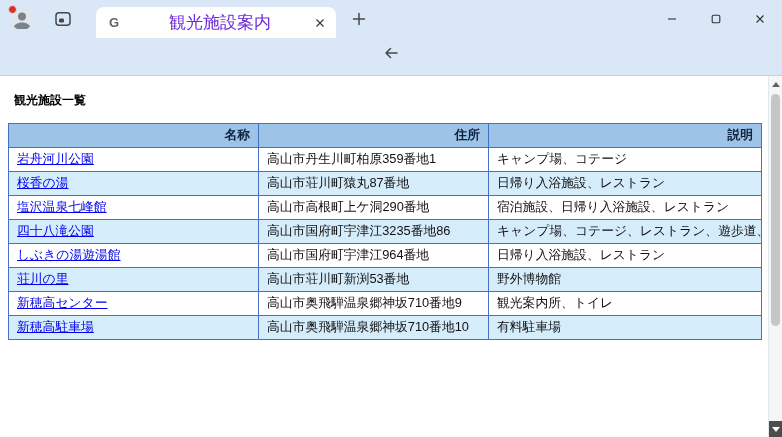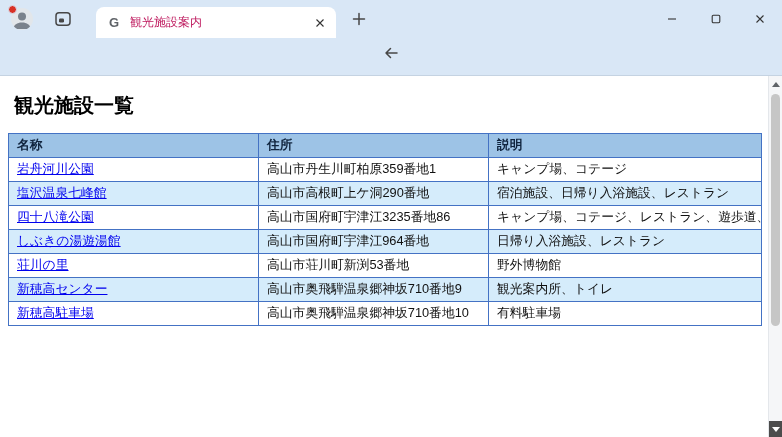--- a/index.html
+++ b/index.html
@@ -6,45 +6,45 @@
   body{width:782px;height:437px;font-family:"Liberation Sans","DejaVu Sans",sans-serif;}
   .browser{width:782px;height:437px;display:flex;flex-direction:column;background:var(--page-bg,#fff);}
 
   
   .titlebar{height:38px;background:var(--chrome-bg,#d9e7f6);display:flex;align-items:center;flex-shrink:0;}
   .profile-wrap{margin-left:10px;position:relative;width:24px;height:24px;flex-shrink:0;}
   .badge{position:absolute;top:-2px;left:-2px;width:9px;height:9px;border-radius:50%;background:#d93025;border:1.5px solid var(--chrome-bg,#d9e7f6);box-sizing:border-box;}
   .workspaces{margin-left:18px;width:22px;height:22px;display:flex;align-items:center;justify-content:center;flex-shrink:0;}
   .tab{margin-left:22px;align-self:flex-end;width:240px;height:31px;background:#fff;border-radius:8px 8px 0 0;display:flex;align-items:center;padding:0 6px 0 10px;box-sizing:border-box;flex-shrink:0;}
   .favicon{width:16px;height:16px;display:flex;align-items:center;justify-content:center;font-weight:bold;font-size:13px;color:#5f6368;flex-shrink:0;}
-  .tab-title{flex:1;font-size:12px;color:#be185d;margin-left:8px;white-space:nowrap;overflow:hidden;}
+  .tab-title{flex:1;font-size:17px;color:#6d28d9;margin-left:8px;white-space:nowrap;overflow:hidden;text-align:center;}
   .tab-close{width:20px;height:20px;border-radius:4px;display:flex;align-items:center;justify-content:center;flex-shrink:0;}
   .new-tab{margin-left:10px;width:26px;height:26px;display:flex;align-items:center;justify-content:center;border-radius:6px;}
   .win-controls{margin-left:auto;display:flex;height:100%;}
   .win-btn{width:44px;height:100%;display:flex;align-items:center;justify-content:center;}
 
   
   .navbar{height:38px;background:var(--chrome-bg,#d9e7f6);display:flex;align-items:center;padding:0 8px;gap:6px;border-bottom:1px solid #c5d3e2;box-sizing:border-box;flex-shrink:0;flex-direction:column;}
   .nav-btn{width:30px;height:30px;display:flex;align-items:center;justify-content:center;border-radius:6px;flex-shrink:0;}
   .addressbar{width:282px;height:28px;background:#fff;border-radius:14px;display:flex;align-items:center;padding:0 8px 0 10px;box-sizing:border-box;margin:0 4px;flex-shrink:0;}
   .url{flex:1;font-size:12.5px;color:#111;margin-left:8px;white-space:nowrap;overflow:hidden;}
   .copilot{margin-left:auto;margin-right:6px;width:30px;height:30px;display:flex;align-items:center;justify-content:center;border-radius:6px;flex-shrink:0;}
   .copilot-circle{width:20px;height:20px;border-radius:50%;background:conic-gradient(from 20deg,#6a5cff,#2aa1ff,#00d3a7,#ffd335,#ff5c8a,#6a5cff);}
 
   
   .ic{stroke:#474747;fill:none;stroke-width:1.5;stroke-linecap:round;stroke-linejoin:round;}
   .ic-thin{stroke:#333;fill:none;stroke-width:1.1;}
 
   
   .page{flex:1;display:flex;background:var(--page-bg,#fff);min-height:0;}
   .content{flex:1;padding:10px 6px 0 8px;box-sizing:border-box;overflow:hidden;min-width:0;}
-  .page-heading{font-size:20px;font-weight:bold;margin:6px 0 14px 6px;color:#000;}
+  .page-heading{font-size:12px;font-weight:bold;margin:6px 0 14px 6px;color:#000;}
   table{border-collapse:collapse;width:100%;table-layout:fixed;font-size:12.8px;color:#111;}
   th,td{border:1px solid var(--table-border,#4472c4);padding:3px 8px;white-space:nowrap;overflow:hidden;}
-  th{background:var(--table-header-bg,#9dc3e6);font-weight:bold;text-align:left;color:#10243e;}
+  th{background:var(--table-header-bg,#9dc3e6);font-weight:bold;text-align:right;color:#10243e;}
   tbody tr:nth-child(even){background:var(--table-alt-row-bg,#d5ecfb);}
   a{color:var(--link,#0000ee);text-decoration:underline;}
 
   
   .scrollbar{width:14px;background:var(--scrollbar-track,#f5f6f8);display:flex;flex-direction:column;flex-shrink:0;border-left:1px solid #e4e7eb;box-sizing:border-box;}
   .sb-btn{height:16px;display:flex;align-items:center;justify-content:center;flex-shrink:0;}
   .sb-btn.down{background:var(--scrollbar-down-btn,#4c4c4c);}
   .sb-track{flex:1;position:relative;}
   .sb-thumb{position:absolute;top:2px;left:2px;right:2px;height:232px;background:var(--scrollbar-thumb,#c6c6c6);border-radius:5px;}
 </style>
@@ -209,20 +209,25 @@
             <th>説明</th>
           </tr>
         </thead>
         <tbody>
           <tr>
             <td><a href="#">岩舟河川公園</a></td>
             <td>高山市丹生川町柏原359番地1</td>
             <td>キャンプ場、コテージ</td>
           </tr>
           <tr>
+            <td><a href="#">桜香の湯</a></td>
+            <td>高山市荘川町猿丸87番地</td>
+            <td>日帰り入浴施設、レストラン</td>
+          </tr>
+          <tr>
             <td><a href="#">塩沢温泉七峰館</a></td>
             <td>高山市高根町上ケ洞290番地</td>
             <td>宿泊施設、日帰り入浴施設、レストラン</td>
           </tr>
           <tr>
             <td><a href="#">四十八滝公園</a></td>
             <td>高山市国府町宇津江3235番地86</td>
             <td>キャンプ場、コテージ、レストラン、遊歩道、</td>
           </tr>
           <tr>

